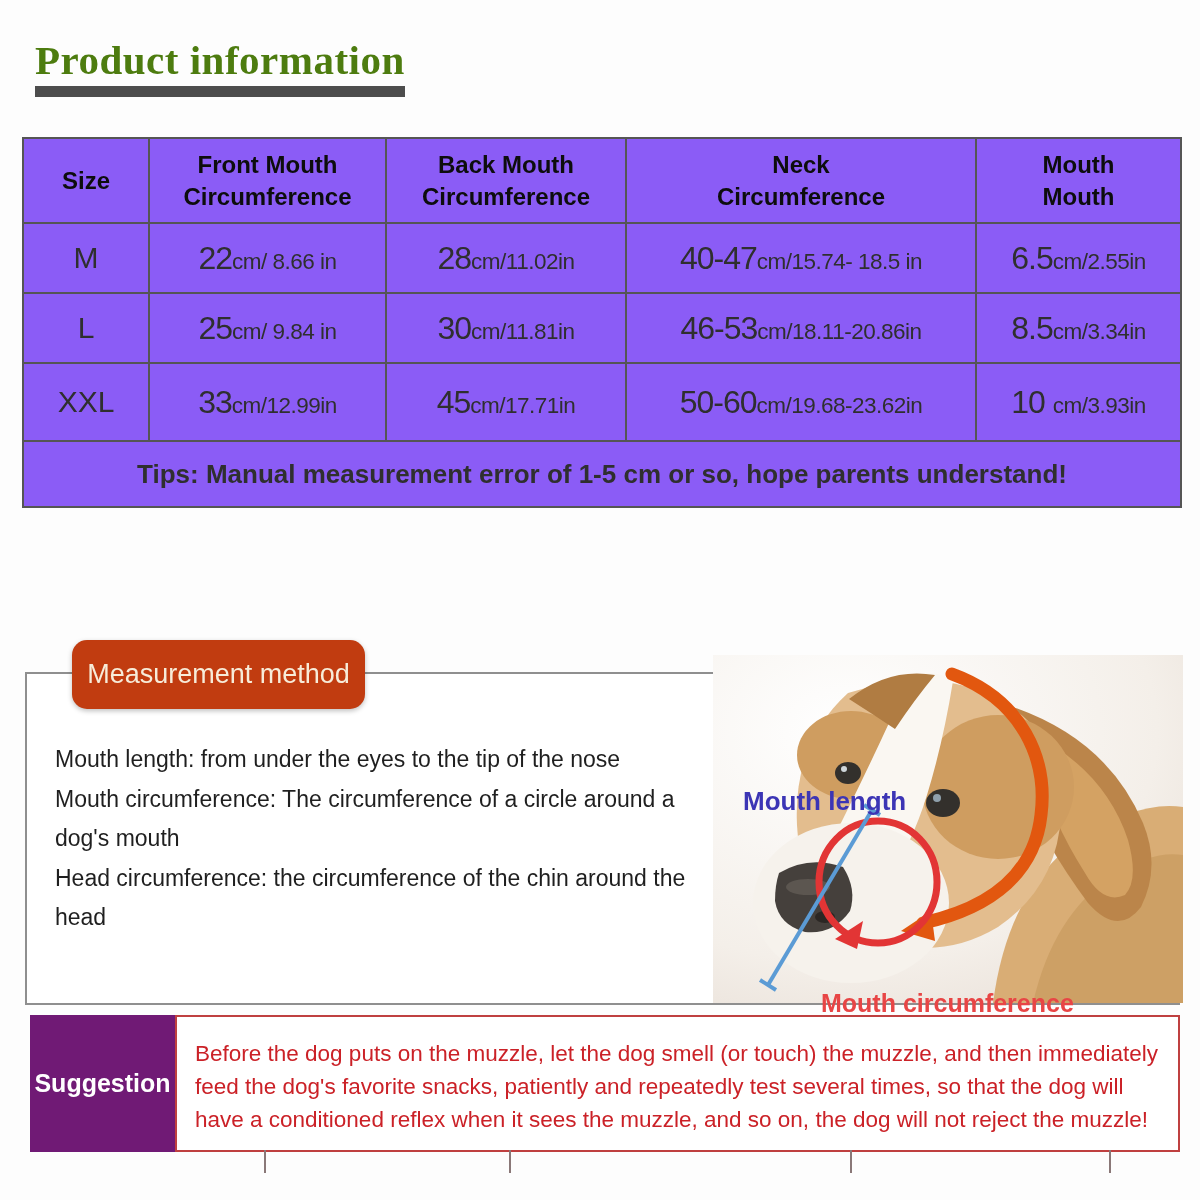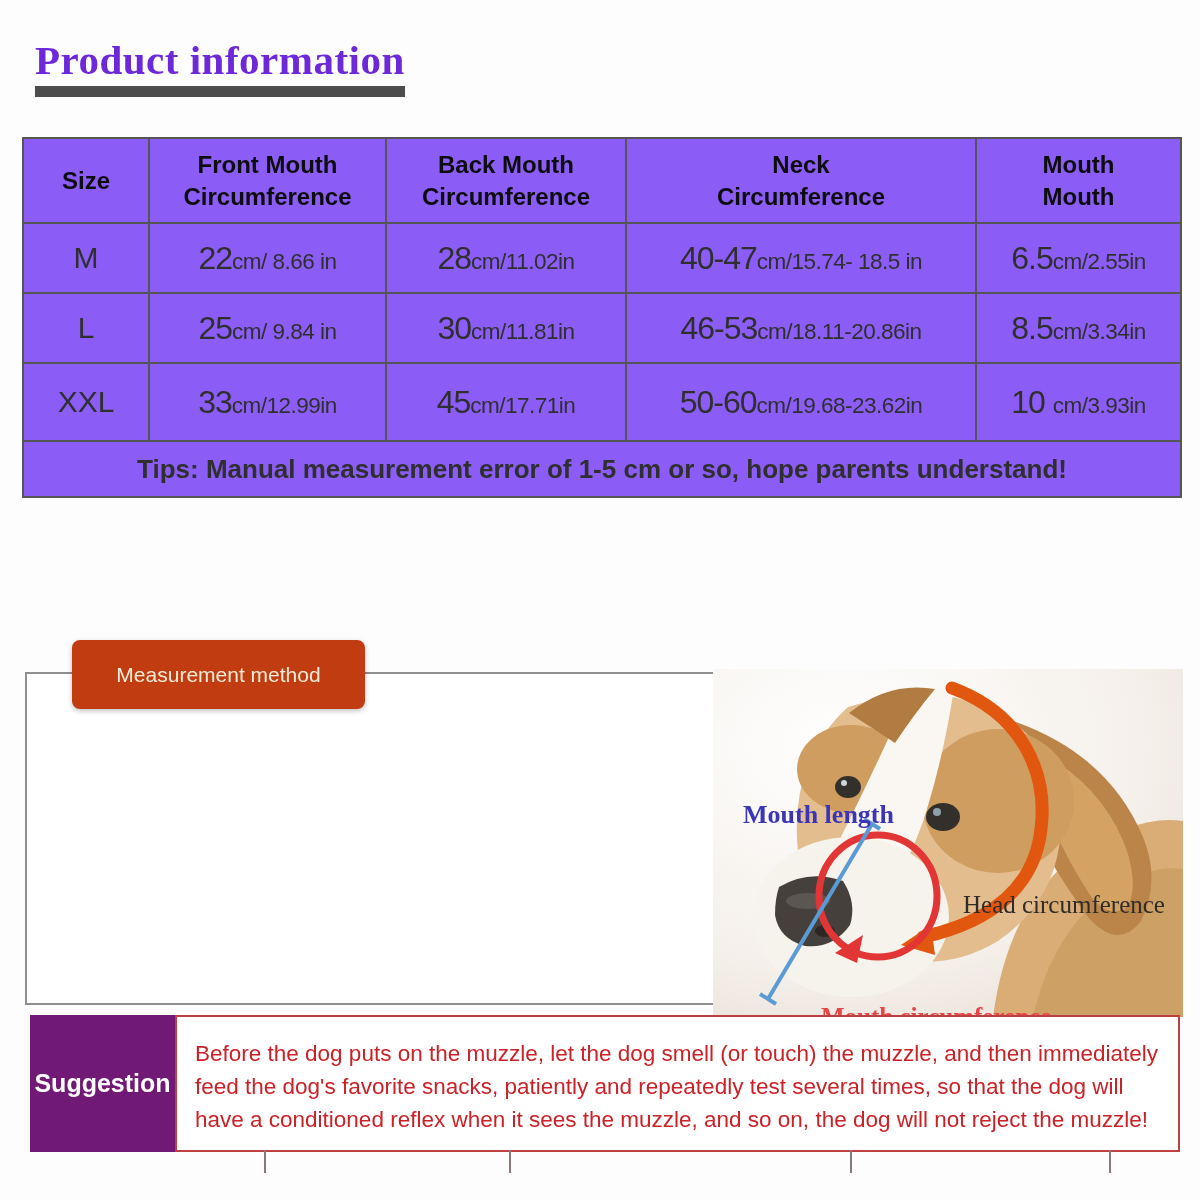--- a/index.html
+++ b/index.html
@@ -4,59 +4,59 @@
 <style>
   html,body{margin:0;padding:0;background:#fff;}
   .canvas{
     position:relative;width:1200px;height:1200px;background:#fdfdfd;
     font-family:"Liberation Sans",sans-serif;overflow:hidden;
   }
   
   .title-wrap{position:absolute;left:35px;top:38px;}
   .title-wrap h1{
     margin:0;font-family:"Liberation Serif",serif;font-weight:600;
-    font-size:41px;color:#6d28d9;letter-spacing:0.5px;line-height:1.1;
+    font-size:41px;color:#4d7c0f;letter-spacing:0.5px;line-height:1.1;
   }
   .title-underline{height:11px;background:#4d4d4d;margin-top:3px;}
   
   table.size-table{
     position:absolute;left:22px;top:137px;width:1158px;
     border-collapse:collapse;table-layout:fixed;background:#8b5cf6;
   }
   table.size-table th,table.size-table td{
     border:2px solid #555;text-align:center;vertical-align:middle;
     color:#2f2f2f;padding:0 4px;overflow:hidden;
   }
   table.size-table thead tr{height:85px;}
   table.size-table tbody tr{height:70px;}
   table.size-table tbody tr:last-child{height:78px;}
-  table.size-table tfoot tr{height:56px;}
+  table.size-table tfoot tr{height:66px;}
   table.size-table th{font-size:24px;font-weight:bold;color:#0d0d0d;line-height:1.3;}
   td.size-col{font-size:30px;}
   td .num{font-size:32px;letter-spacing:-1px;}
   td .unit{font-size:22.5px;letter-spacing:-0.5px;}
   td.tips-cell{font-size:26px;font-weight:bold;color:#0d0d0d;}
   
   .measure-box{
     position:absolute;left:25px;top:672px;width:1155px;height:333px;
     border:2px solid #8f8f8f;background:#fff;box-sizing:border-box;
   }
   .measure-badge{
     position:absolute;left:72px;top:640px;width:293px;height:69px;
-    background:#c13c10;color:#f7ecd9;font-size:21px;
+    background:#c13c10;color:#f7ecd9;font-size:27px;
     display:flex;align-items:center;justify-content:center;
-    border-radius:8px;box-shadow:0 2px 5px rgba(0,0,0,.25);
+    border-radius:15px;box-shadow:0 2px 5px rgba(0,0,0,.25);
   }
   .instructions{
     position:absolute;left:55px;top:740px;width:662px;
     font-size:23px;color:#1f1f1f;
   }
   .instructions p{margin:0;line-height:39.5px;}
   
-  .diagram{position:absolute;left:713px;top:669px;width:470px;height:348px;font-family:Liberation Serif, serif;}
+  .diagram{position:absolute;left:713px;top:655px;width:470px;height:348px;}
   .diagram svg{display:block;}
   .diag-label{position:absolute;white-space:nowrap;}
   .lbl-mouth-length{left:30px;top:131px;font-size:26px;font-weight:bold;color:#3c35b5;}
   .lbl-head-circ{left:250px;top:222px;font-size:25px;color:#2e2c2a;}
   .lbl-mouth-circ{left:108px;top:287px;font-size:25px;font-weight:bold;color:#e84545;margin-top:47px;}
   
   .suggestion-label{
     position:absolute;left:30px;top:1015px;width:145px;height:137px;
     background:#701a75;color:#fff;font-size:25px;font-weight:bold;
     display:flex;align-items:center;justify-content:center;
@@ -136,20 +136,25 @@
       </tbody>
     <tfoot>
       <tr>
         <td class="tips-cell" colspan="5">Tips: Manual measurement error of 1-5 cm or so, hope parents understand!</td>
       </tr>
     </tfoot>
   </table>
 
   <div class="measure-box"></div>
   <div class="measure-badge">Measurement method</div>
+  <div class="instructions" id="instructions">
+      <p>Mouth length: from under the eyes to the tip of the nose</p>
+      <p>Mouth circumference: The circumference of a circle around a dog's mouth</p>
+      <p>Head circumference: the circumference of the chin around the head</p>
+    </div>
 
   <div class="diagram">
     <svg viewBox="0 0 470 348" width="470" height="348">
       <defs>
         <radialGradient id="bgGrad" cx="28%" cy="22%" r="95%">
           <stop offset="0%" stop-color="#ffffff"></stop>
           <stop offset="70%" stop-color="#f4efe9"></stop>
           <stop offset="100%" stop-color="#e9e0d8"></stop>
         </radialGradient>
       </defs>
@@ -185,21 +190,20 @@
       <polygon points="188,276 218,256 222,286" fill="#e2570f"></polygon>
 
       <ellipse cx="165" cy="227" rx="59" ry="61" fill="none" stroke="#e23535" stroke-width="7"></ellipse>
       <polygon points="122,284 150,266 144,294" fill="#e23535"></polygon>
 
       <line x1="159" y1="155" x2="55" y2="330" stroke="#5b9bd5" stroke-width="4"></line>
       <line x1="151" y1="150" x2="167" y2="160" stroke="#5b9bd5" stroke-width="4"></line>
       <line x1="47" y1="325" x2="63" y2="335" stroke="#5b9bd5" stroke-width="4"></line>
     </svg>
     <div class="diag-label lbl-mouth-length">Mouth length</div>
-    <div class="diag-label lbl-head-circ">Head circumference</div>
     <div class="diag-label lbl-mouth-circ">Mouth circumference</div>
   </div>
 
   <div class="suggestion-label">Suggestion</div>
   <div class="suggestion-body">Before the dog puts on the muzzle, let the dog smell (or touch) the muzzle, and then immediately feed the dog's favorite snacks, patiently and repeatedly test several times, so that the dog will have a conditioned reflex when it sees the muzzle, and so on, the dog will not reject the muzzle!</div>
   <div class="bottom-tick tick-1"></div>
   <div class="bottom-tick tick-2"></div>
   <div class="bottom-tick tick-3"></div>
   <div class="bottom-tick tick-4"></div>
 

